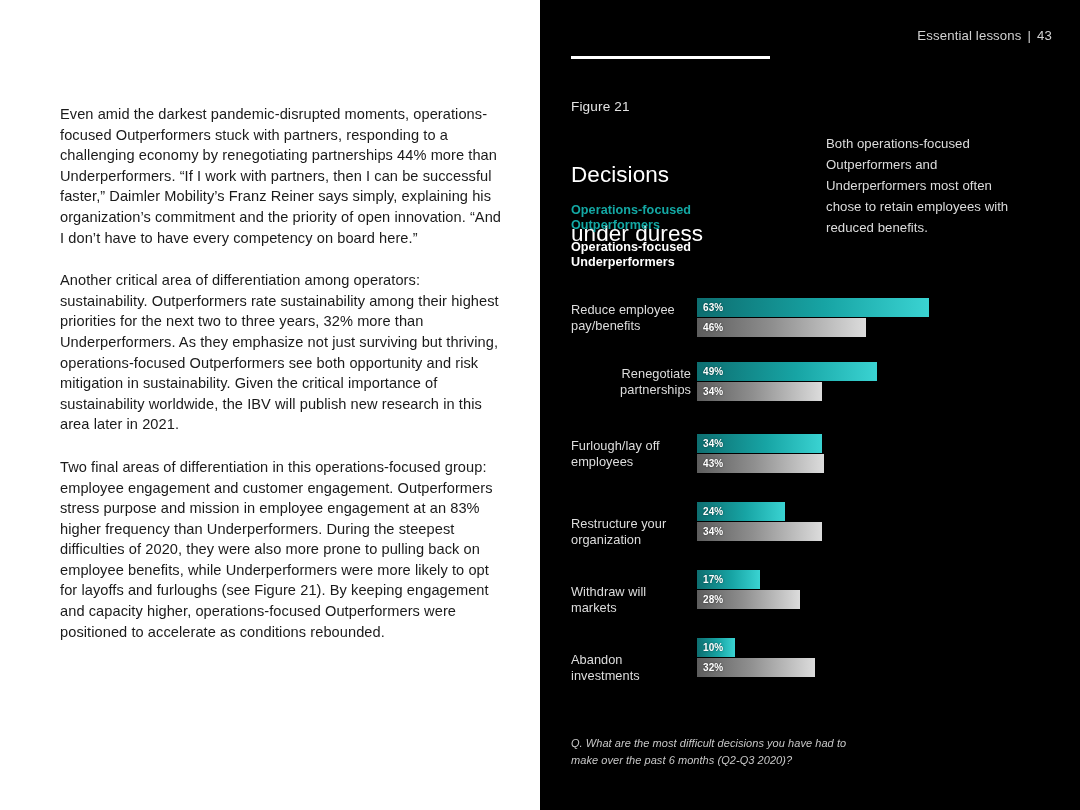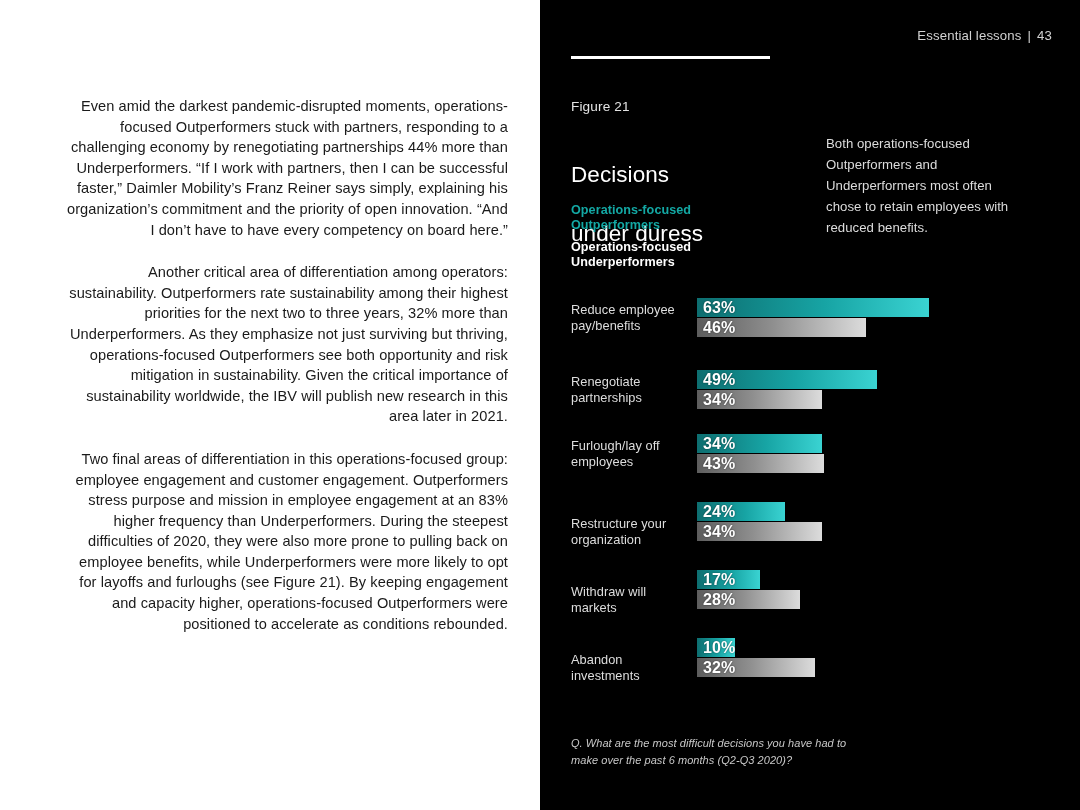--- a/index.html
+++ b/index.html
@@ -15,25 +15,24 @@
     position: relative;
     width: 1080px;
     height: 810px;
     overflow: hidden;
     background: #ffffff;
   }
 
   
   .left-page {
     position: absolute;
-    left: 0; top: 0;
+    left: 0; top: 8px;
     width: 540px;
     height: 744px;
     background: #ffffff;
-    text-align: right;
   }
   .body-copy {
     position: absolute;
     left: 60px;
     top: 96px;
     width: 448px;
   }
   .body-copy p {
     margin: 0 0 22px 0;
     color: #1a1a1a;
@@ -163,21 +162,21 @@
   .bar-und {
     background: linear-gradient(to right, #5d5d5d 0%, #8f8f8f 45%, #dcdcdc 100%);
   }
   .bar-value {
     position: absolute;
     left: 6px;
     top: 0;
     height: 19px;
     line-height: 19px;
     color: #ffffff;
-    font-size: 16px;
+    font-size: 10px;
     font-weight: bold;
     letter-spacing: 0.01em;
     white-space: nowrap;
     text-shadow: 0 0 2px rgba(0,0,0,0.55);
   }
 
   .footnote {
     position: absolute;
     left: 31px;
     top: 735px;
@@ -239,21 +238,21 @@
           </div>
           <div class="bars">
             <div class="bar bar-out" style="width: 231.84px;">
               <div class="bar-value">63%</div>
             </div>
             <div class="bar bar-und" style="width: 169.28px;">
               <div class="bar-value">46%</div>
             </div>
           </div>
         </div>
-        <div class="row" style="top: 72px;">
+        <div class="row" style="top: 64px; text-align: right;">
           <div class="row-label" style="top: 4px;">
             <span>Renegotiate</span>
             <span>partnerships</span>
           </div>
           <div class="bars">
             <div class="bar bar-out" style="width: 180.32px;">
               <div class="bar-value">49%</div>
             </div>
             <div class="bar bar-und" style="width: 125.12px;">
               <div class="bar-value">34%</div>

